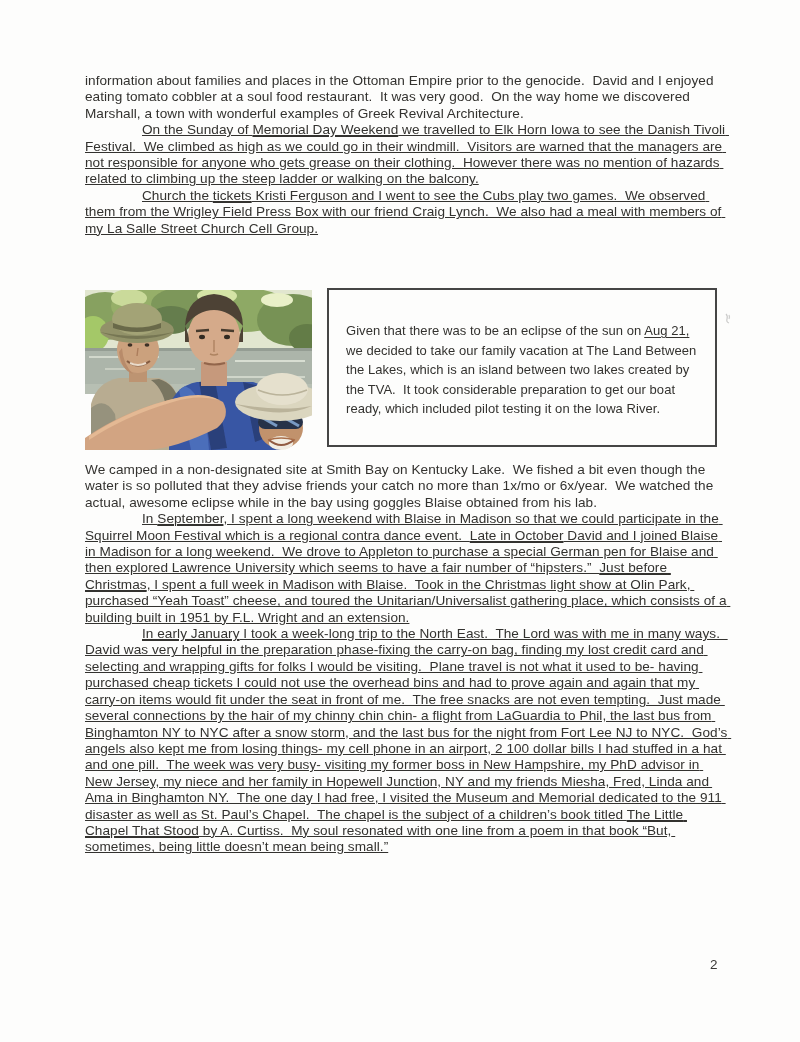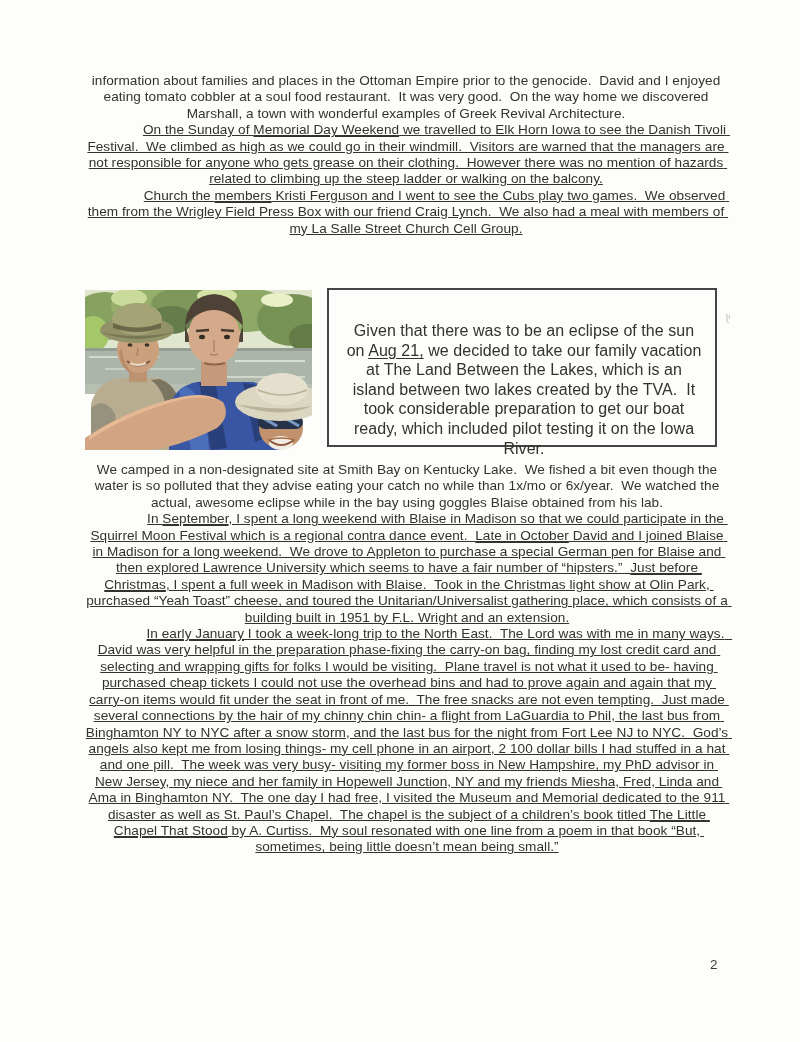--- a/index.html
+++ b/index.html
@@ -13,21 +13,20 @@
     width: 800px; height: 1042px;
     background: #fdfdfc;
     color: #33322f;
     overflow: hidden;
   }
   .text-col {
     position: absolute;
     font-size: 13.6px;
     line-height: 16.4px;
     letter-spacing: 0.05px;
-    text-align: center;
   }
   .text-top    { left: 85px; top: 73px;  width: 642px; }
   .text-bottom { left: 85px; top: 462px; width: 644px; }
   .para { margin: 0; white-space: pre-wrap; }
   .para.indent { text-indent: 57px; text-decoration: underline; }
   .u { text-decoration: underline; text-underline-offset: 2px; text-decoration-thickness: 1px; }
 
   .photo-frame {
     position: absolute;
     left: 85px; top: 290px;
@@ -40,21 +39,21 @@
     position: absolute;
     left: 327px; top: 288px;
     width: 390px; height: 159px;
     border: 2px solid #454545;
     box-sizing: border-box;
     background: #fdfdfc;
   }
   .callout-text {
     position: absolute;
     left: 17px; top: 31px; right: 13px;
-    font-size: 16px;
+    font-size: 13px;
     line-height: 19.6px;
     white-space: pre-wrap;
   }
 
   .page-number {
     position: absolute;
     left: 710px; top: 957px;
     font-size: 13.5px;
     color: #3a3936;
   }
@@ -67,21 +66,21 @@
   }
 </style>
 </head>
 <body>
 
 <div class="page">
 
   <div class="text-col text-top">
       <p class="para"><span>information about families and places in the Ottoman Empire prior to the genocide.  David and I enjoyed eating tomato cobbler at a soul food restaurant.  It was very good.  On the way home we discovered Marshall, a town with wonderful examples of Greek Revival Architecture.</span></p>
       <p class="para indent"><span>On the Sunday of </span><span class="u">Memorial Day Weekend</span><span> we travelled to Elk Horn Iowa to see the Danish Tivoli Festival.  We climbed as high as we could go in their windmill.  Visitors are warned that the managers are not responsible for anyone who gets grease on their clothing.  However there was no mention of hazards related to climbing up the steep ladder or walking on the balcony.</span></p>
-      <p class="para indent"><span>Church the </span><span class="u">members</span><span> Kristi Ferguson and I went to see the Cubs play two games.  We observed them from the Wrigley Field Press Box with our friend Craig Lynch.  We also had a meal with members of my La Salle Street Church Cell Group.</span></p>
+      <p class="para indent"><span>Church the </span><span class="u">tickets</span><span> Kristi Ferguson and I went to see the Cubs play two games.  We observed them from the Wrigley Field Press Box with our friend Craig Lynch.  We also had a meal with members of my La Salle Street Church Cell Group.</span></p>
     </div>
 
   <div class="photo-frame">
     <svg width="227" height="160" viewBox="0 0 227 160">
       <defs>
         <filter id="soft">
             <feGaussianBlur stdDeviation="0.55"></feGaussianBlur>
           </filter>
       </defs>
       <g filter="url(#soft)">
@@ -169,20 +168,20 @@
 
   <div class="callout-box">
     <div class="callout-text text-col"><p class="para"><span>Given that there was to be an eclipse of the sun on </span><span class="u">Aug 21,</span><span> we decided to take our family vacation at The Land Between the Lakes, which is an island between two lakes created by the TVA.  It took considerable preparation to get our boat ready, which included pilot testing it on the Iowa River.</span></p></div>
   </div>
 
   <svg class="scan-smudge" width="7" height="11" viewBox="0 0 7 11">
     <path d="M2,1 Q4,3 3,6 Q2,9 5,10 M5,2 Q6,4 5,6" stroke="#9b9b9b" stroke-width="1.2" fill="none"></path>
   </svg>
 
   <div class="text-col text-bottom">
-      <p class="para"><span>We camped in a non-designated site at Smith Bay on Kentucky Lake.  We fished a bit even though the water is so polluted that they advise eating your catch no while than 1x/mo or 6x/year.  We watched the actual, awesome eclipse while in the bay using goggles Blaise obtained from his lab.</span></p>
+      <p class="para"><span>We camped in a non-designated site at Smith Bay on Kentucky Lake.  We fished a bit even though the water is so polluted that they advise friends your catch no more than 1x/mo or 6x/year.  We watched the actual, awesome eclipse while in the bay using goggles Blaise obtained from his lab.</span></p>
       <p class="para indent"><span>In </span><span class="u">September</span><span>, I spent a long weekend with Blaise in Madison so that we could participate in the Squirrel Moon Festival which is a regional contra dance event.  </span><span class="u">Late in October</span><span> David and I joined Blaise in Madison for a long weekend.  We drove to Appleton to purchase a special German pen for Blaise and then explored Lawrence University which seems to have a fair number of “hipsters.”  </span><span class="u">Just before Christmas</span><span>, I spent a full week in Madison with Blaise.  Took in the Christmas light show at Olin Park, purchased “Yeah Toast” cheese, and toured the Unitarian/Universalist gathering place, which consists of a building built in 1951 by F.L. Wright and an extension.</span></p>
       <p class="para indent"><span class="u">In early January</span><span> I took a week-long trip to the North East.  The Lord was with me in many ways.  David was very helpful in the preparation phase-fixing the carry-on bag, finding my lost credit card and selecting and wrapping gifts for folks I would be visiting.  Plane travel is not what it used to be- having purchased cheap tickets I could not use the overhead bins and had to prove again and again that my carry-on items would fit under the seat in front of me.  The free snacks are not even tempting.  Just made several connections by the hair of my chinny chin chin- a flight from LaGuardia to Phil, the last bus from Binghamton NY to NYC after a snow storm, and the last bus for the night from Fort Lee NJ to NYC.  God’s angels also kept me from losing things- my cell phone in an airport, 2 100 dollar bills I had stuffed in a hat and one pill.  The week was very busy- visiting my former boss in New Hampshire, my PhD advisor in New Jersey, my niece and her family in Hopewell Junction, NY and my friends Miesha, Fred, Linda and Ama in Binghamton NY.  The one day I had free, I visited the Museum and Memorial dedicated to the 911 disaster as well as St. Paul’s Chapel.  The chapel is the subject of a children’s book titled </span><span class="u">The Little Chapel That Stood</span><span> by A. Curtiss.  My soul resonated with one line from a poem in that book “But, sometimes, being little doesn’t mean being small.”</span></p>
     </div>
 
   <div class="page-number">2</div>
 
 </div>
 
 </body></html>

